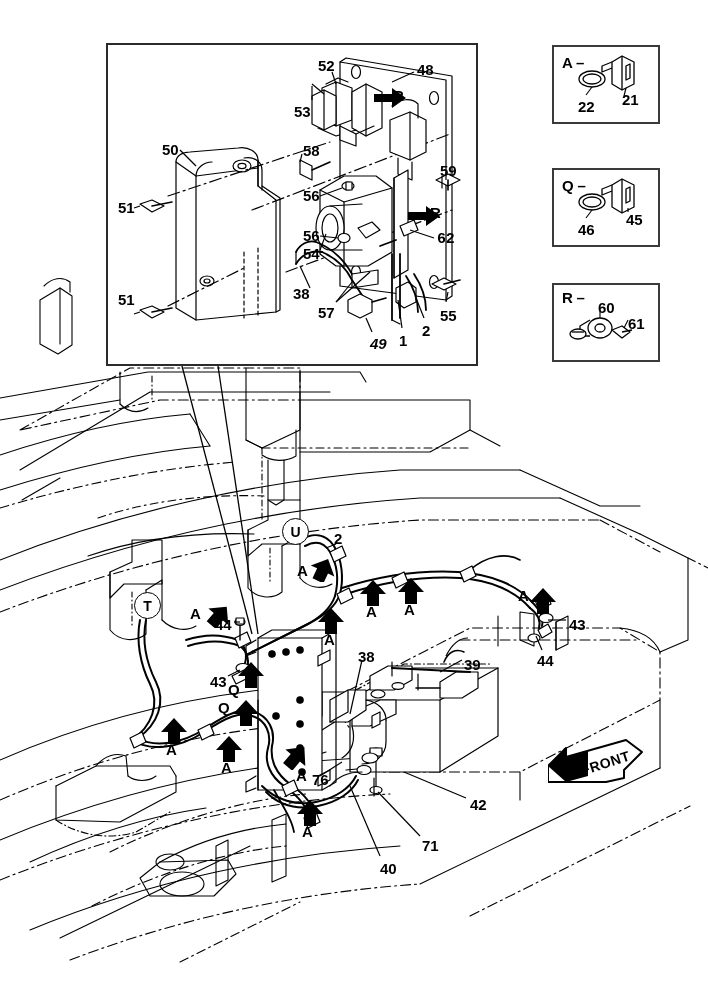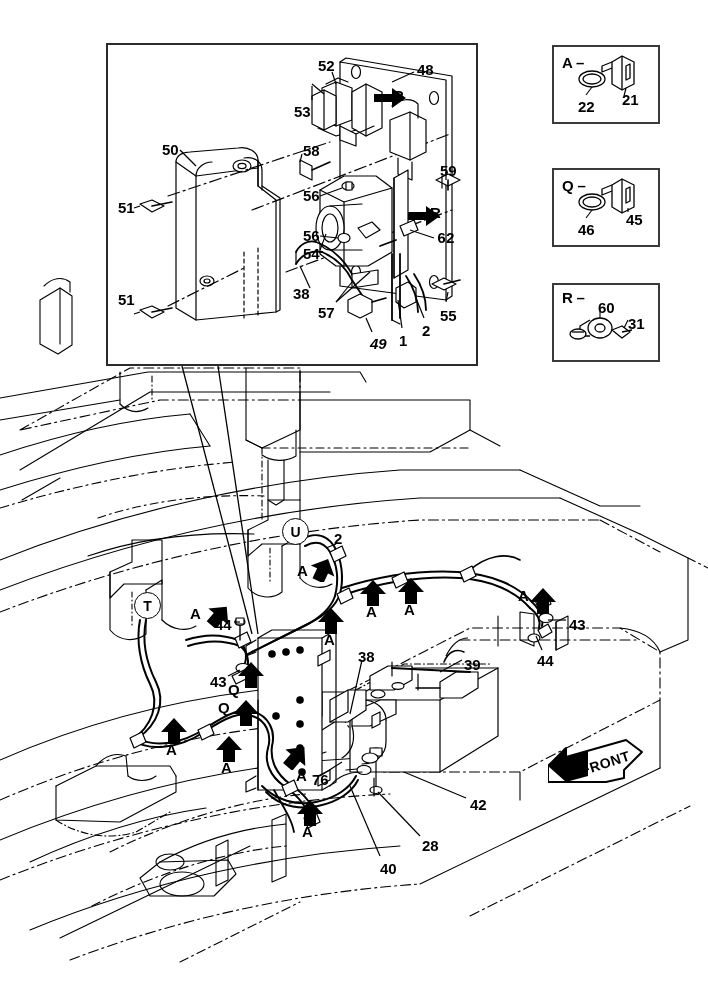--- a/index.html
+++ b/index.html
@@ -453,21 +453,21 @@
       <path d="M590 320 L580 326 L580 336 L590 336"></path>
       <ellipse cx="578" cy="334" rx="8" ry="5" fill="#fff"></ellipse>
       <path d="M572 332 L584 332"></path>
       <path d="M612 330 L622 326 L630 332 L622 338 Z" fill="#fff"></path>
       <path d="M622 332 L632 330" stroke-width="1.6"></path>
       <path d="M600 318 L600 310" stroke-width="1.1"></path>
       <path d="M624 328 L628 320" stroke-width="1.1"></path>
     </g>
   </svg>
   <div class="lbl" style="left:598px;top:300px;">60</div>
-  <div class="lbl" style="left:628px;top:316px;">31</div>
+  <div class="lbl" style="left:628px;top:316px;">61</div>
 
   <svg class="layer" viewBox="0 0 708 1000">
     <g fill="none" stroke="#000" stroke-width="1.2">
       <path d="M336 544 L326 548"></path>
       <path d="M234 622 L240 622"></path>
       <path d="M228 676 L240 670"></path>
       <path d="M362 660 L350 714"></path>
       <path d="M462 660 L440 672"></path>
       <path d="M566 620 L548 620"></path>
       <path d="M542 650 L536 636"></path>
@@ -482,21 +482,21 @@
   <div class="zone">
     <div class="lbl" style="left:334px;top:531px;">2</div>
     <div class="lbl" style="left:215px;top:617px;">44</div>
     <div class="lbl" style="left:210px;top:674px;">43</div>
     <div class="lbl" style="left:358px;top:649px;">38</div>
     <div class="lbl" style="left:464px;top:657px;">39</div>
     <div class="lbl" style="left:569px;top:617px;">43</div>
     <div class="lbl" style="left:537px;top:653px;">44</div>
     <div class="lbl" style="left:312px;top:772px;">76</div>
     <div class="lbl" style="left:470px;top:797px;">42</div>
-    <div class="lbl" style="left:422px;top:838px;">28</div>
+    <div class="lbl" style="left:422px;top:838px;">71</div>
     <div class="lbl" style="left:380px;top:861px;">40</div>
   </div>
 
   <div class="zone" style="left:310px;top:558px;">
     <svg width="26" height="24" viewBox="0 0 26 24">
         <polygon points="13,0 26,13 19,13 19,24 7,24 7,13 0,13" fill="#000" transform="rotate(25 13 12)"></polygon>
       </svg>
   </div>
   <div class="lbl" style="left:297px;top:563px;">A</div>
 

